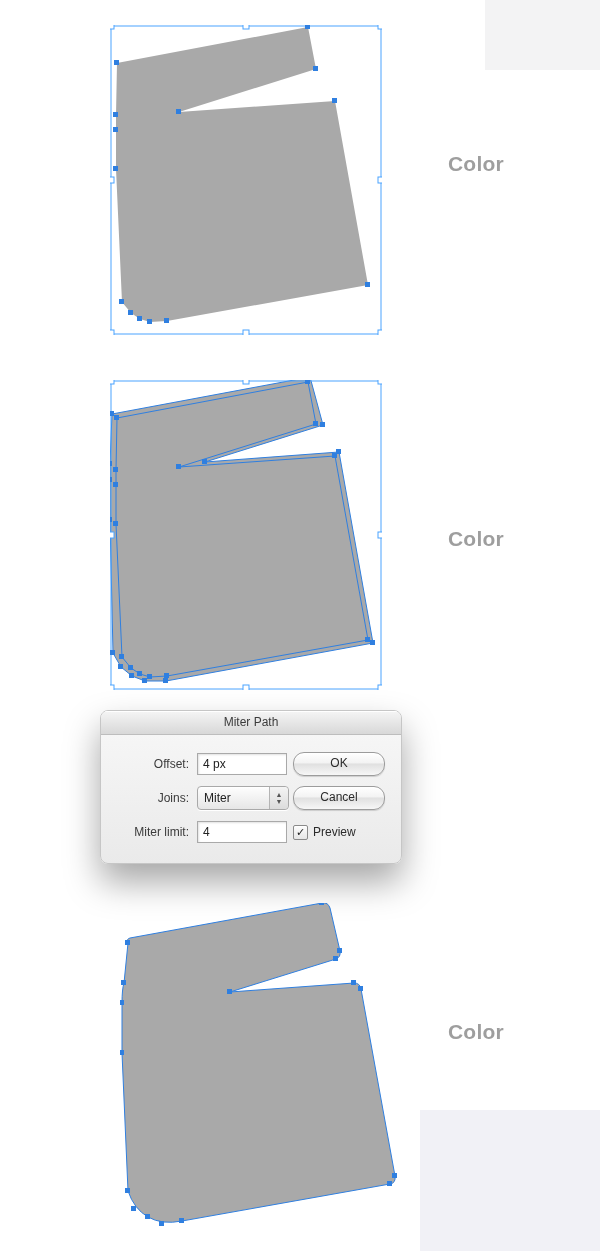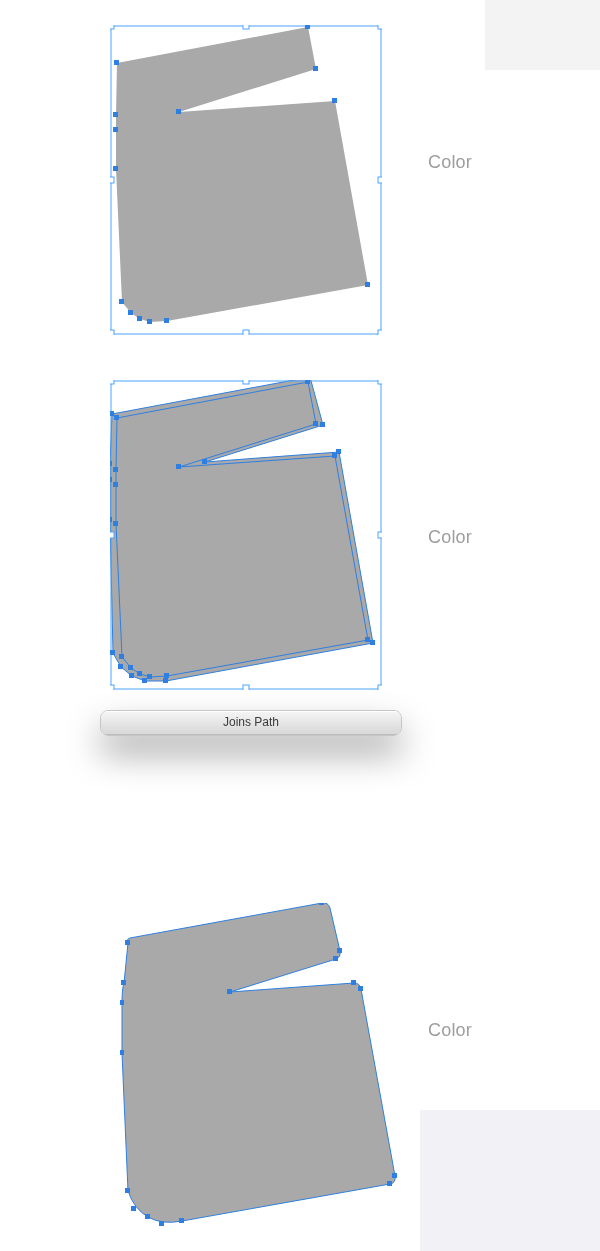--- a/index.html
+++ b/index.html
@@ -21,24 +21,24 @@
   
   .side-block {
     position: absolute;
     right: 0;
     background: #f3f3f4;
   }
 
   
   .right-label {
     position: absolute;
-    left: 428px;
+    left: 448px;
     color: #9e9e9e;
-    font-weight: 400;
-    font-size: 18px;
+    font-weight: 700;
+    font-size: 21px;
     letter-spacing: 0.2px;
   }
 
   
   .fig {
     position: absolute;
     left: 110px;
     width: 272px;
   }
 
@@ -243,21 +243,43 @@
         <rect x="8" y="284" width="5" height="5"></rect>
           <rect x="0" y="270" width="5" height="5"></rect>
           <rect x="-3" y="137" width="5" height="5"></rect>
         <rect x="-3" y="97" width="5" height="5"></rect>
           <rect x="-3" y="81" width="5" height="5"></rect>
       </g>
     </svg>
   </div>
 
   <div class="dlg">
-    <div class="dlg-title">Joins Path</div>
+    <div class="dlg-title">Miter Path</div>
+    <div class="dlg-body">
+      <div class="dlg-label">Offset:</div>
+      <input class="txt" value="4 px" style="">
+      <div class="aqua-btn">OK</div>
+
+      <div class="dlg-label">Joins:</div>
+      <div class="select">
+        <span>Miter</span>
+        <div class="arrows">
+            <span>▲</span>
+            <span>▼</span>
+          </div>
+      </div>
+      <div class="aqua-btn">Cancel</div>
+
+      <div class="dlg-label">Miter limit:</div>
+      <input class="txt" value="4" style="">
+      <div class="chk-wrap">
+        <div class="chk-box">✓</div>
+        <span class="chk-lab">Preview</span>
+      </div>
+    </div>
   </div>
 
   <div class="fig" style="top:903px;left:120px;">
     <svg width="290" height="330" viewBox="0 0 290 330">
       <path d="M8 40 Q6 36 10 35 L202 0 Q208 -1 210 5 L220 48 Q221 54 216 56 L110 89 L234 80 Q240 80 241 86 L275 273 Q276 280 270 281 L62 318 Q42 322 28 314 Q14 306 8 288 L2 150 L2 100 Q2 86 4 80 Z" fill="#a9a9a9" stroke="#2f7fe0" stroke-width="1"></path>
 
       <g fill="#2f7fe0">
         <rect x="5" y="37" width="5" height="5"></rect>
           <rect x="199" y="-3" width="5" height="5"></rect>
           <rect x="217" y="45" width="5" height="5"></rect>

